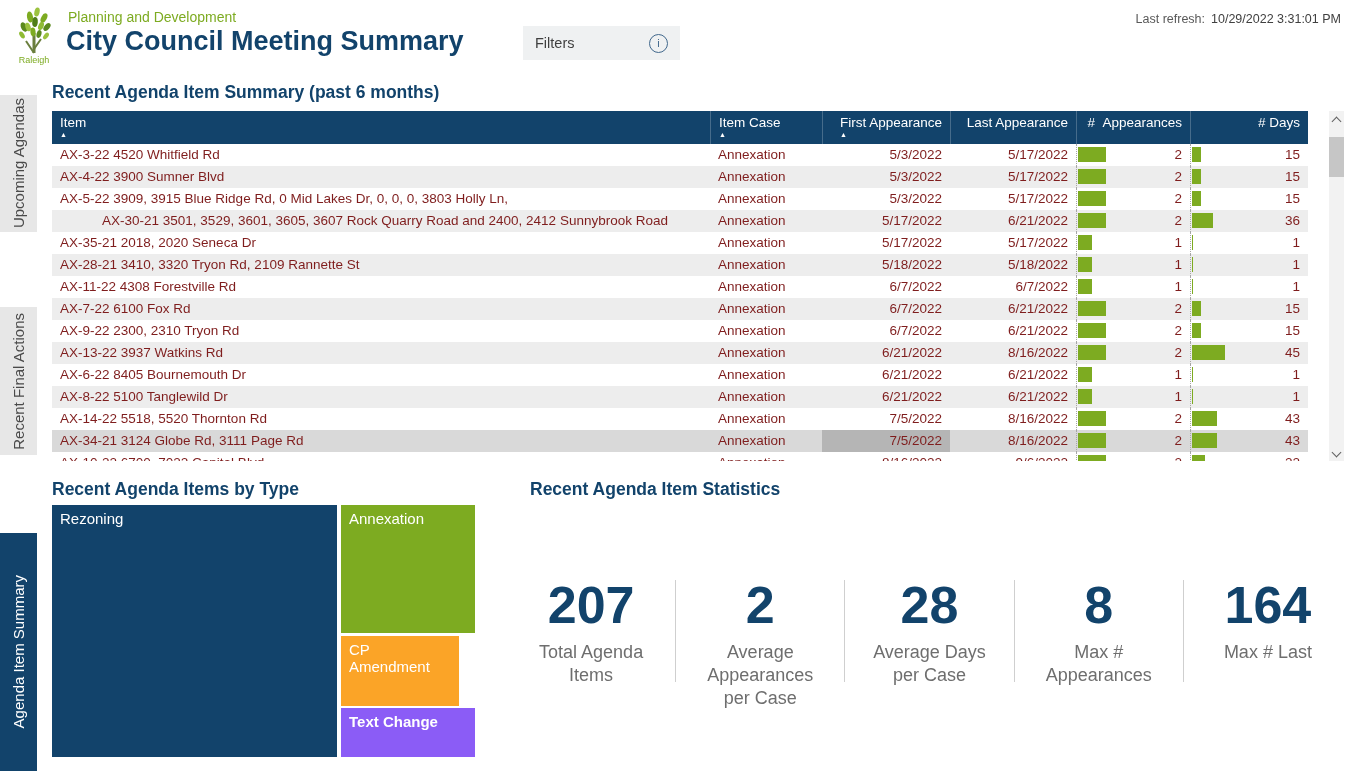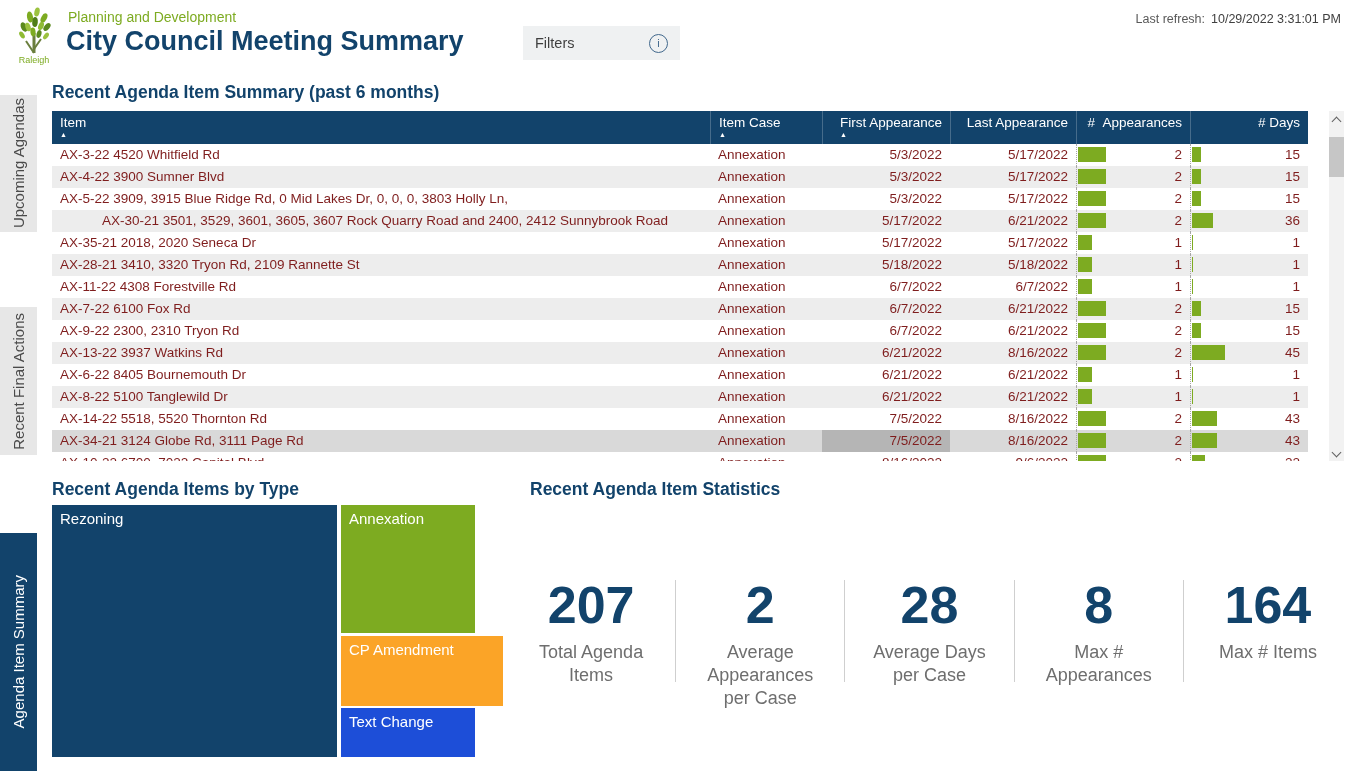--- a/index.html
+++ b/index.html
@@ -339,22 +339,22 @@
   <div id="vscroll">
     <div class="chev up"></div>
     <div id="vthumb"></div>
     <div class="chev down"></div>
   </div>
 
   <div class="section-title" style="left:52px;top:479px;">Recent Agenda Items by Type</div>
   <div id="treemap">
       <div class="tile" style="left: 0px; top: 0px; width: 285px; height: 252px; background: rgb(18, 67, 107);"><span>Rezoning</span></div>
       <div class="tile" style="left: 289px; top: 0px; width: 134px; height: 128px; background: rgb(125, 171, 33);"><span>Annexation</span></div>
-      <div class="tile" style="left: 289px; top: 131px; width: 162px; height: 70px; background: rgb(251, 164, 39);"><span>CP Amendment</span></div>
-      <div class="tile" style="left: 289px; top: 203px; width: 134px; height: 49px; background: #1d4ed8;"><span>Text Change</span></div>
+      <div class="tile" style="left: 289px; top: 131px; width: 118px; height: 70px; background: rgb(251, 164, 39);"><span>CP Amendment</span></div>
+      <div class="tile" style="left: 289px; top: 203px; width: 134px; height: 49px; background: #8b5cf6; font-weight: bold;"><span>Text Change</span></div>
     </div>
 
   <div class="section-title" style="left:530px;top:479px;">Recent Agenda Item Statistics</div>
   <div id="stats">
       <div class="stat">
         <div class="val">207</div>
         <div class="lbl">Total Agenda Items</div>
       </div>
       <div class="stat-div"></div>
       <div class="stat">
@@ -367,17 +367,17 @@
         <div class="lbl">Average Days per Case</div>
       </div>
       <div class="stat-div"></div>
       <div class="stat">
         <div class="val">8</div>
         <div class="lbl">Max # Appearances</div>
       </div>
       <div class="stat-div"></div>
       <div class="stat">
         <div class="val">164</div>
-        <div class="lbl">Max # Items</div>
+        <div class="lbl">Max # Last</div>
       </div>
     </div>
 
 </div>
 
 </body></html>

